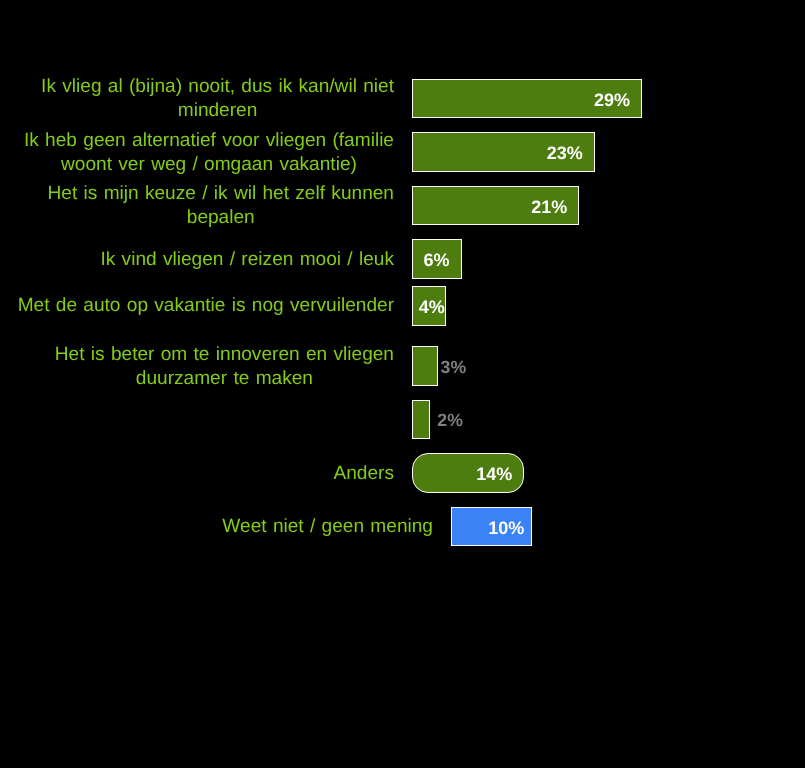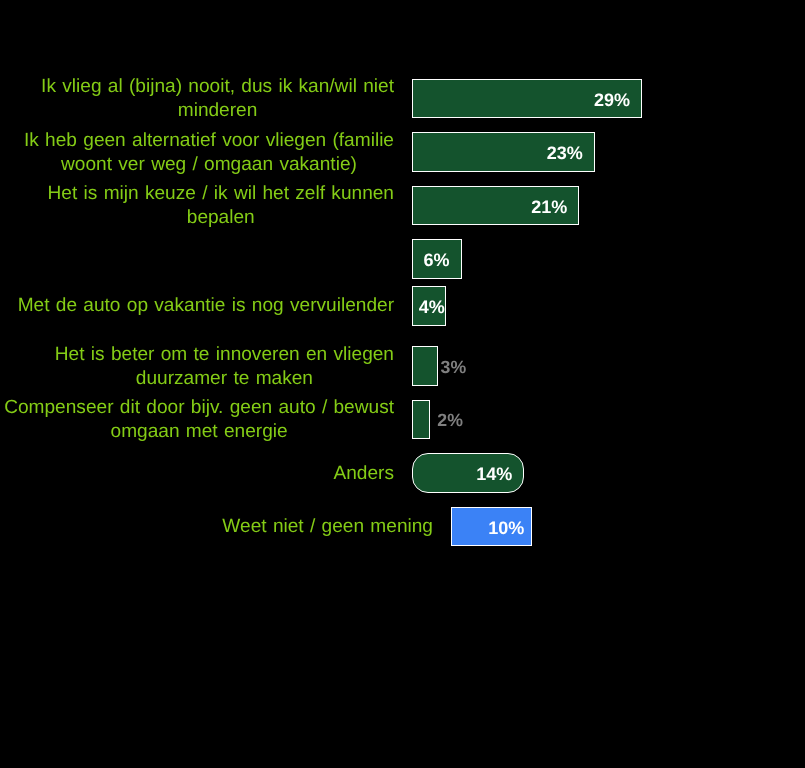--- a/index.html
+++ b/index.html
@@ -55,21 +55,21 @@
     width: 394px;
     text-align: center;
   }
   .bar {
     position: absolute;
     top: 7px;
     left: 411.6px;
     height: 39.5px;
     box-sizing: border-box;
     border: 1.5px solid #ffffff;
-    background: #14532d;
+    background: #4d7c0f;
     overflow: hidden;
   }
   .bar.gray {
     background: #3b82f6;
   }
   .bar-value {
     position: absolute;
     top: 50%;
     right: 11px;
     transform: translateY(-50%);
@@ -118,20 +118,23 @@
   <div class="row" style="top: 178.85px;">
     <div class="row-label">
         <span style="width: 346.49px;">Het is mijn keuze / ik wil het zelf kunnen bepalen</span>
       </div>
     <div class="bar" style="width: 167.585px; padding-left: 8px;">
         <span class="bar-value">21%</span>
       </div>
   </div>
 
   <div class="row" style="top: 232.35px;">
+    <div class="row-label">
+        <span style="width: 293.55px;">Ik vind vliegen / reizen mooi / leuk</span>
+      </div>
     <div class="bar" style="width: 49.91px;">
         <span class="bar-value">6%</span>
       </div>
   </div>
 
   <div class="row" style="top: 279px;">
     <div class="row-label">
         <span style="width: 376.38px;">Met de auto op vakantie is nog vervuilender</span>
       </div>
     <div class="bar" style="width: 34.22px;">
@@ -141,23 +144,20 @@
 
   <div class="row" style="top: 339.35px;">
     <div class="row-label">
         <span style="width: 339.22px;">Het is beter om te innoveren en vliegen duurzamer te maken</span>
       </div>
     <div class="bar" style="width: 26.375px;"></div>
     <div class="olabel" style="left: 440.575px;">3%</div>
   </div>
 
   <div class="row" style="top: 392.85px;">
-    <div class="row-label">
-        <span style="width: 389.82px;">Compenseer dit door bijv. geen auto / bewust omgaan met energie</span>
-      </div>
     <div class="bar" style="width: 18.53px;"></div>
     <div class="olabel" style="left: 437.33px;">2%</div>
   </div>
 
   <div class="row" style="top: 446.35px;">
     <div class="row-label">
         <span style="width: 60.5px;">Anders</span>
       </div>
     <div class="bar" style="width: 112.67px; border-radius: 16px;">
         <span class="bar-value">14%</span>

